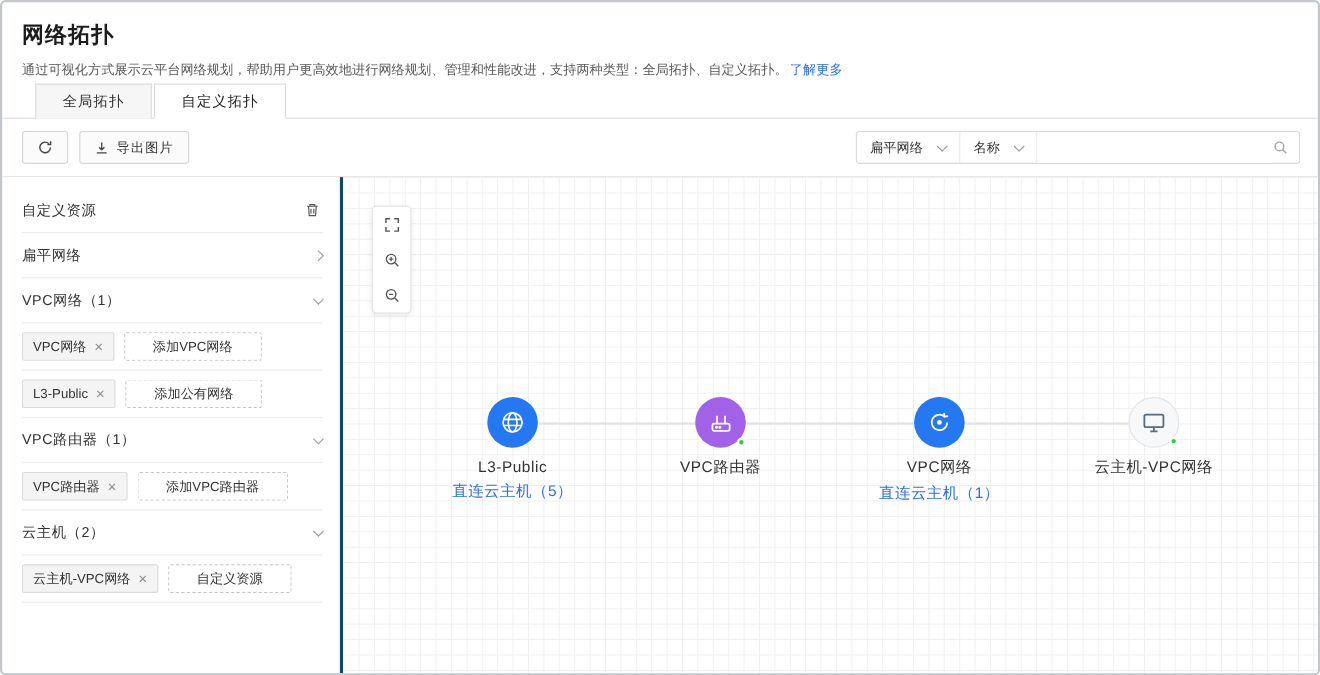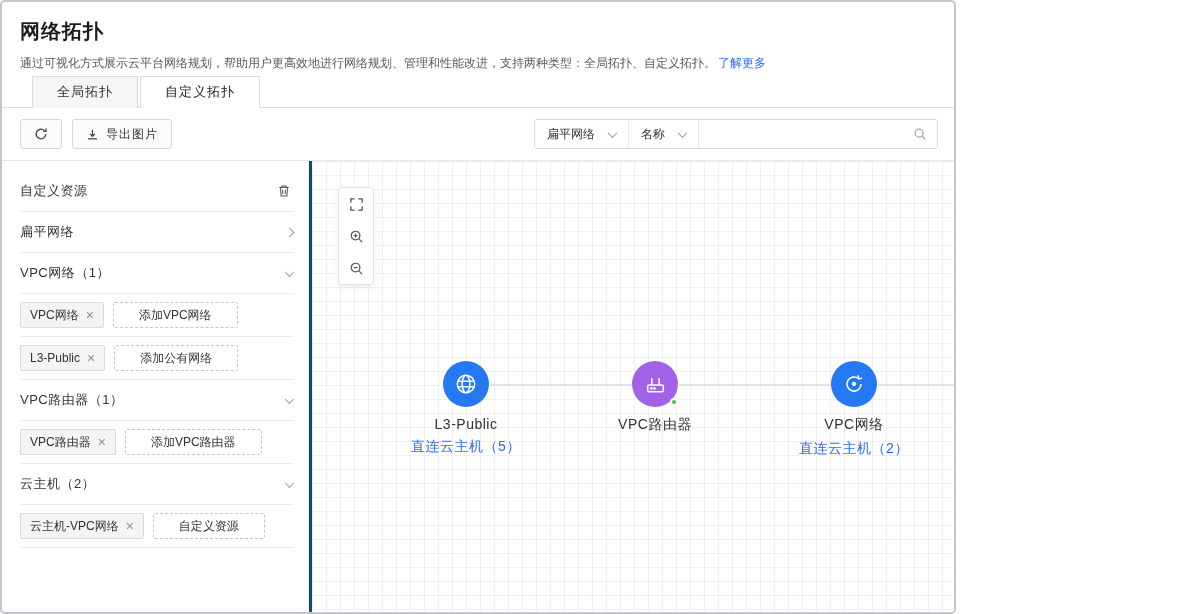--- a/index.html
+++ b/index.html
@@ -1,18 +1,18 @@
 <!DOCTYPE html>
 <html><head>
 <meta charset="utf-8">
 <style>
   * { box-sizing: border-box; margin: 0; padding: 0; }
   body { background: #fff; font-family: "Liberation Sans", "DejaVu Sans", sans-serif; }
   .app {
-    width: 956px; height: 614px; border: 2px solid #c3c6ca; border-radius: 5px;
+    width: 1200px; height: 614px; border: 2px solid #c3c6ca; border-radius: 5px;
     display: flex; flex-direction: column; overflow: hidden; background: #fff;
   }
   
   .header { padding: 16px 20px 0 18px; }
   .page-title { font-size: 20px; font-weight: 700; color: #1c1c1c; letter-spacing: 1px; }
   .desc { margin-top: 10px; font-size: 12px; color: #595959; }
   .desc a { color: #2a6cf5; text-decoration: none; margin-left: 2px; cursor: pointer; }
   
   .tabs { display: flex; margin-top: 4px; padding-left: 30px; border-bottom: 1px solid #dcdcdc; }
   .tab {
@@ -251,21 +251,21 @@
         <div class="node-circle" style="background: rgb(36, 120, 242);">
           <span style="display:flex">
             <svg width="26" height="26" viewBox="0 0 24 24" fill="none" stroke="#fff" stroke-width="1.5">
                 <path d="M18.5 12a6.5 6.5 0 1 1-2.3-4.95"></path>
                 <path d="M15.8 4.1l.5 3.1 3.1-.5"></path>
                 <circle cx="12" cy="12" r="2" fill="#fff" stroke="none"></circle>
               </svg>
           </span>
         </div>
         <div class="node-label">VPC网络</div>
-        <div class="node-link">直连云主机（2）</div>
+        <div class="node-link">直连云主机（1）</div>
       </div>
 
       <div class="node" style="left:647px;top:200px;">
         <div class="node-circle light" style="background: rgb(247, 248, 250);">
           <span style="display:flex">
             <svg width="26" height="26" viewBox="0 0 24 24" fill="none" stroke="#5a6b7b" stroke-width="1.5">
                 <rect x="4" y="5.5" width="16" height="10.5" rx="1.4"></rect>
                 <path d="M9 19.5h6M12 16v3.5"></path>
               </svg>
           </span>

